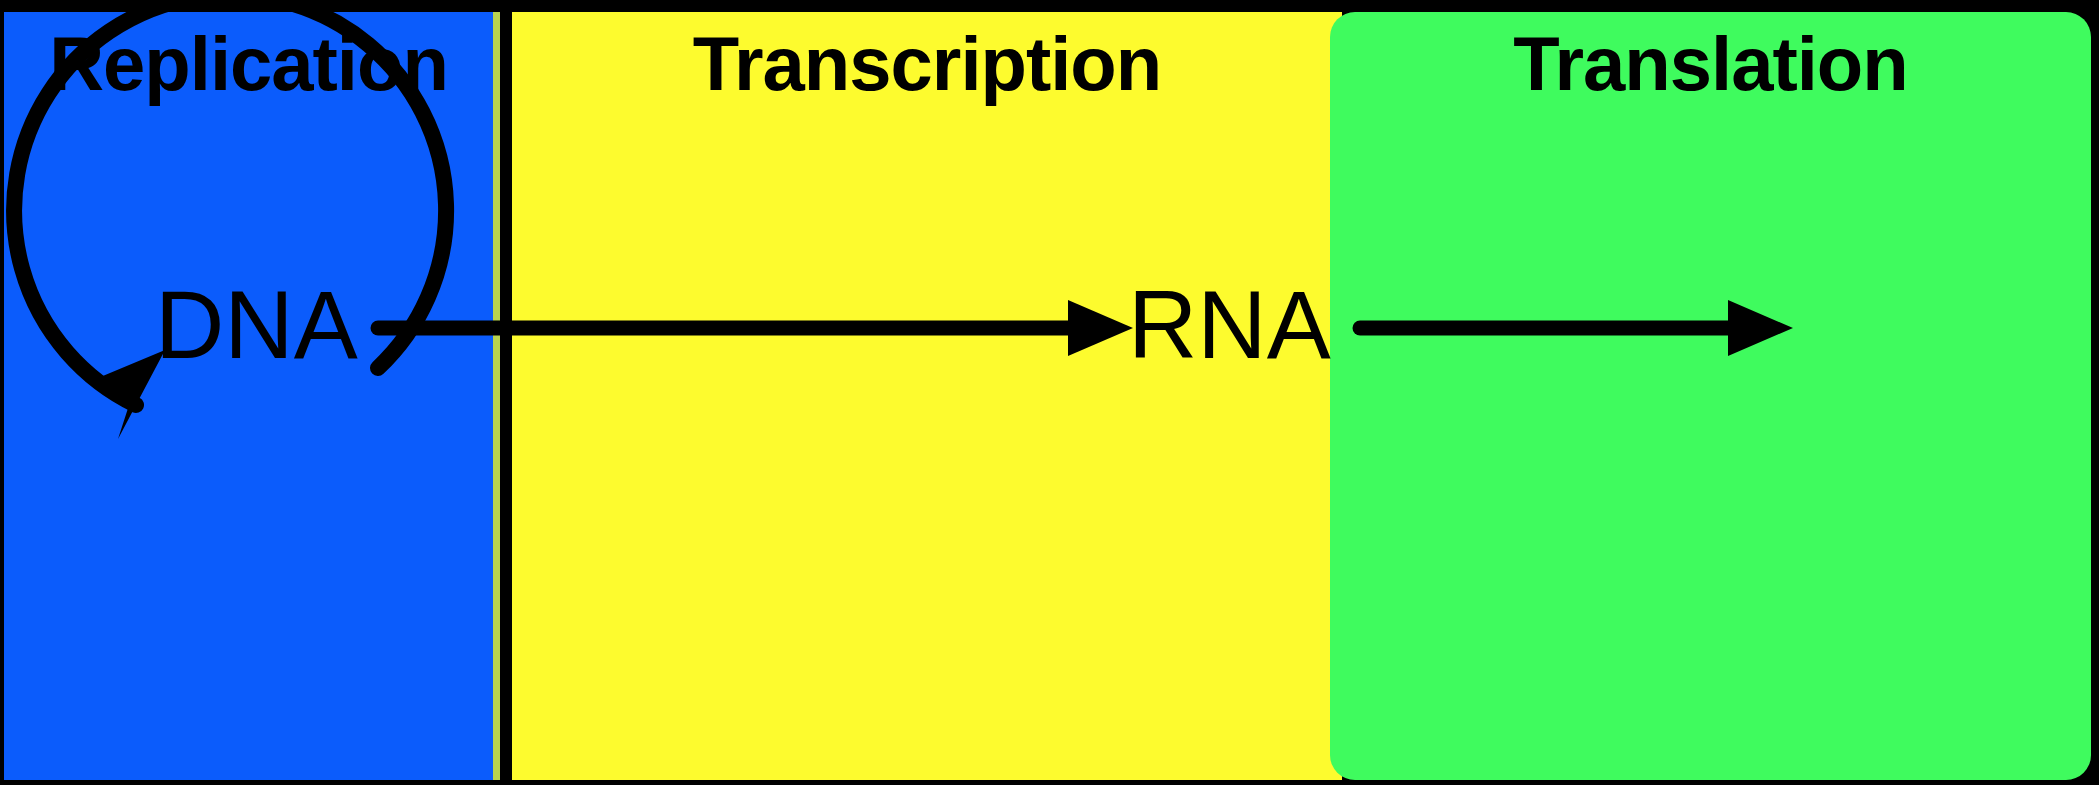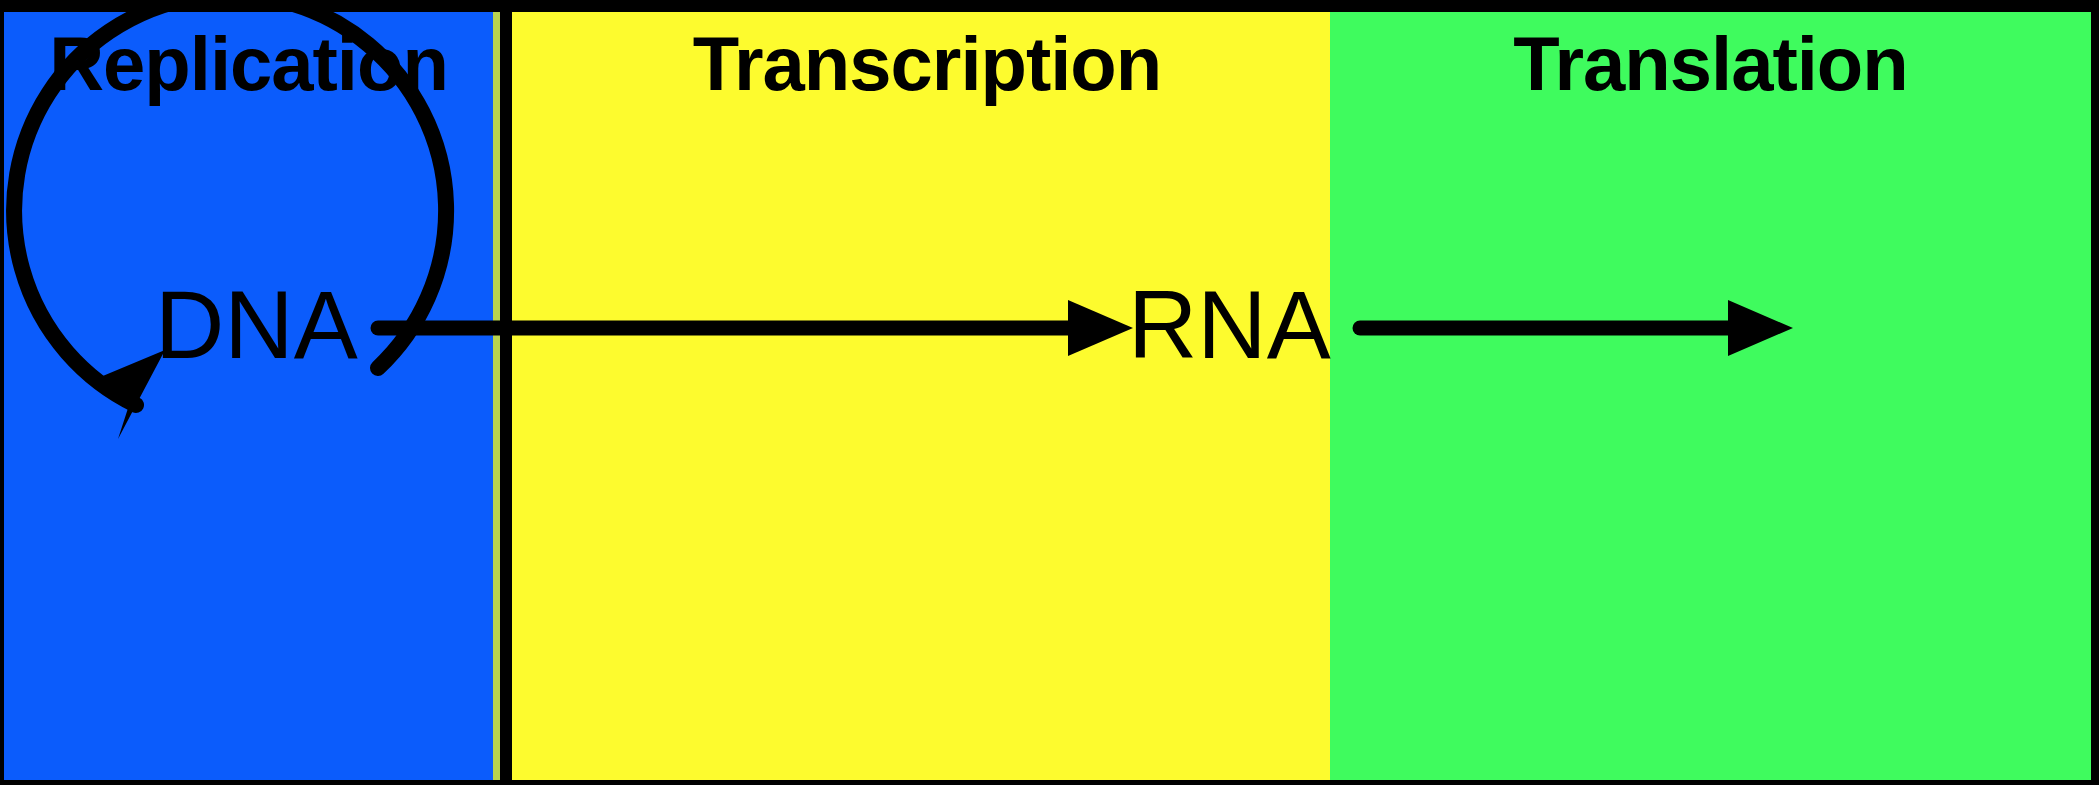--- a/index.html
+++ b/index.html
@@ -100,21 +100,21 @@
   <div class="panel panel-replication" style="background:#0b5cfc;">
     <div class="stage-title">Replication</div>
   </div>
 
   <div class="divider" style="background:#b9d34e;"></div>
 
   <div class="panel panel-transcription" style="background:#fdfb2e;">
     <div class="stage-title">Transcription</div>
   </div>
 
-  <div class="panel panel-translation" style="background:#3ffb5e;">
+  <div class="panel panel-translation" style="background:#3ffb5e;border-radius:25px;">
     <div class="stage-title">Translation</div>
   </div>
 
   <div class="molecule-label" id="label-rna">RNA</div>
 
   <div class="molecule-label" id="label-dna">DNA</div>
 
   <svg id="vector-layer" viewBox="0 0 2099 785">
 
     <g>

